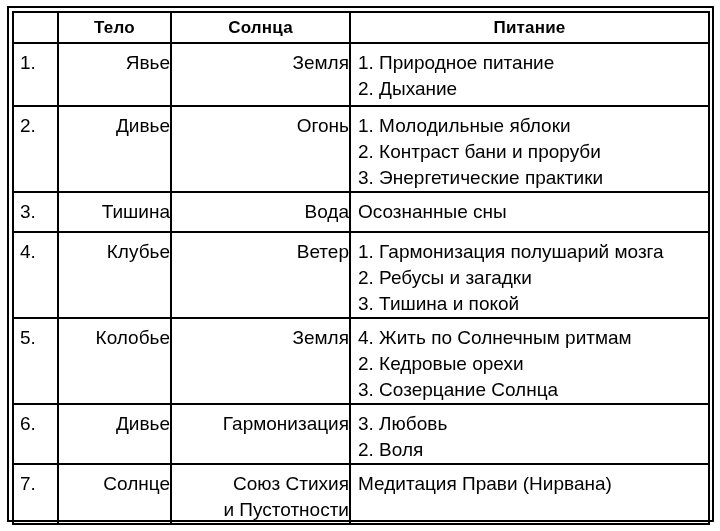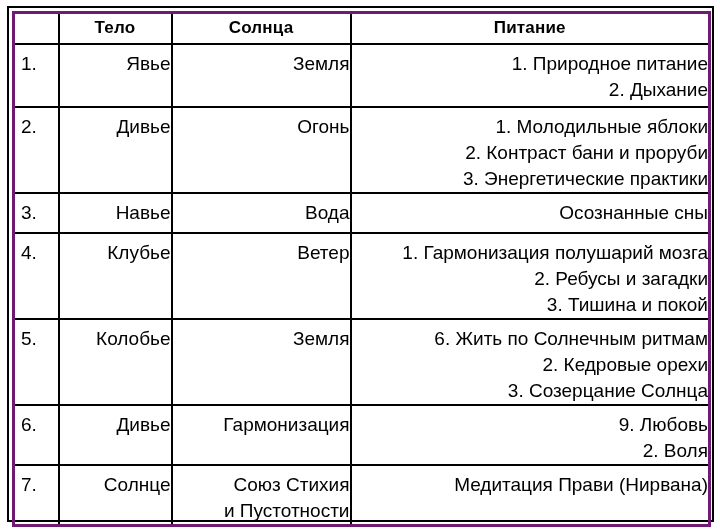--- a/index.html
+++ b/index.html
@@ -16,21 +16,21 @@
     left: 7px; top: 6px;
     width: 707px; height: 516px;
     border: 2px solid #000000;
   }
   table.main-table {
     position: absolute;
     left: 12px; top: 11px;
     width: 696px;
     border-collapse: collapse;
     table-layout: fixed;
-    border: 3px solid #701a75;
+    border: 1px solid #701a75;
   }
   col.c-num     { width: 45px; }
   col.c-body    { width: 113px; }
   col.c-element { width: 179px; }
   col.c-feeding { width: 359px; }
   th, td { border: 2px solid #000000; }
   thead tr { height: 31px; }
   th {
     font-size: 17px;
     font-weight: bold;
@@ -39,21 +39,21 @@
     letter-spacing: 0.2px;
   }
   td {
     font-size: 19px;
     vertical-align: top;
     padding-top: 6px;
     line-height: 26px;
   }
   td.num-cell { text-align: left; padding-left: 6px; }
   td.body-cell, td.element-cell { text-align: right; white-space: pre-line; }
-  td.feeding-cell { text-align: right; padding-left: 7px; white-space: pre-line; }
+  td.feeding-cell { text-align: left; padding-left: 7px; white-space: pre-line; }
   tbody tr:nth-child(1) { height: 63px; }
   tbody tr:nth-child(2) { height: 83px; }
   tbody tr:nth-child(3) { height: 40px; }
   tbody tr:nth-child(4) { height: 84px; }
   tbody tr:nth-child(5) { height: 84px; }
   tbody tr:nth-child(6) { height: 59px; }
   tbody tr:nth-child(7) { height: 59px; }
 </style>
 </head>
 <body>
@@ -86,45 +86,45 @@
     <tr>
       <td class="num-cell">2.</td>
       <td class="body-cell">Дивье</td>
       <td class="element-cell">Огонь</td>
       <td class="feeding-cell">1. Молодильные яблоки
 2. Контраст бани и проруби
 3. Энергетические практики</td>
     </tr>
     <tr>
       <td class="num-cell">3.</td>
-      <td class="body-cell">Навье</td>
+      <td class="body-cell">Тишина</td>
       <td class="element-cell">Вода</td>
       <td class="feeding-cell">Осознанные сны</td>
     </tr>
     <tr>
       <td class="num-cell">4.</td>
       <td class="body-cell">Клубье</td>
       <td class="element-cell">Ветер</td>
       <td class="feeding-cell">1. Гармонизация полушарий мозга
 2. Ребусы и загадки
 3. Тишина и покой</td>
     </tr>
     <tr>
       <td class="num-cell">5.</td>
       <td class="body-cell">Колобье</td>
       <td class="element-cell">Земля</td>
-      <td class="feeding-cell">6. Жить по Солнечным ритмам
+      <td class="feeding-cell">4. Жить по Солнечным ритмам
 2. Кедровые орехи
 3. Созерцание Солнца</td>
     </tr>
     <tr>
       <td class="num-cell">6.</td>
       <td class="body-cell">Дивье</td>
       <td class="element-cell">Гармонизация</td>
-      <td class="feeding-cell">9. Любовь
+      <td class="feeding-cell">3. Любовь
 2. Воля</td>
     </tr>
     <tr>
       <td class="num-cell">7.</td>
       <td class="body-cell">Солнце</td>
       <td class="element-cell">Союз Стихия
 и Пустотности</td>
       <td class="feeding-cell">Медитация Прави (Нирвана)</td>
     </tr>
   </tbody>

